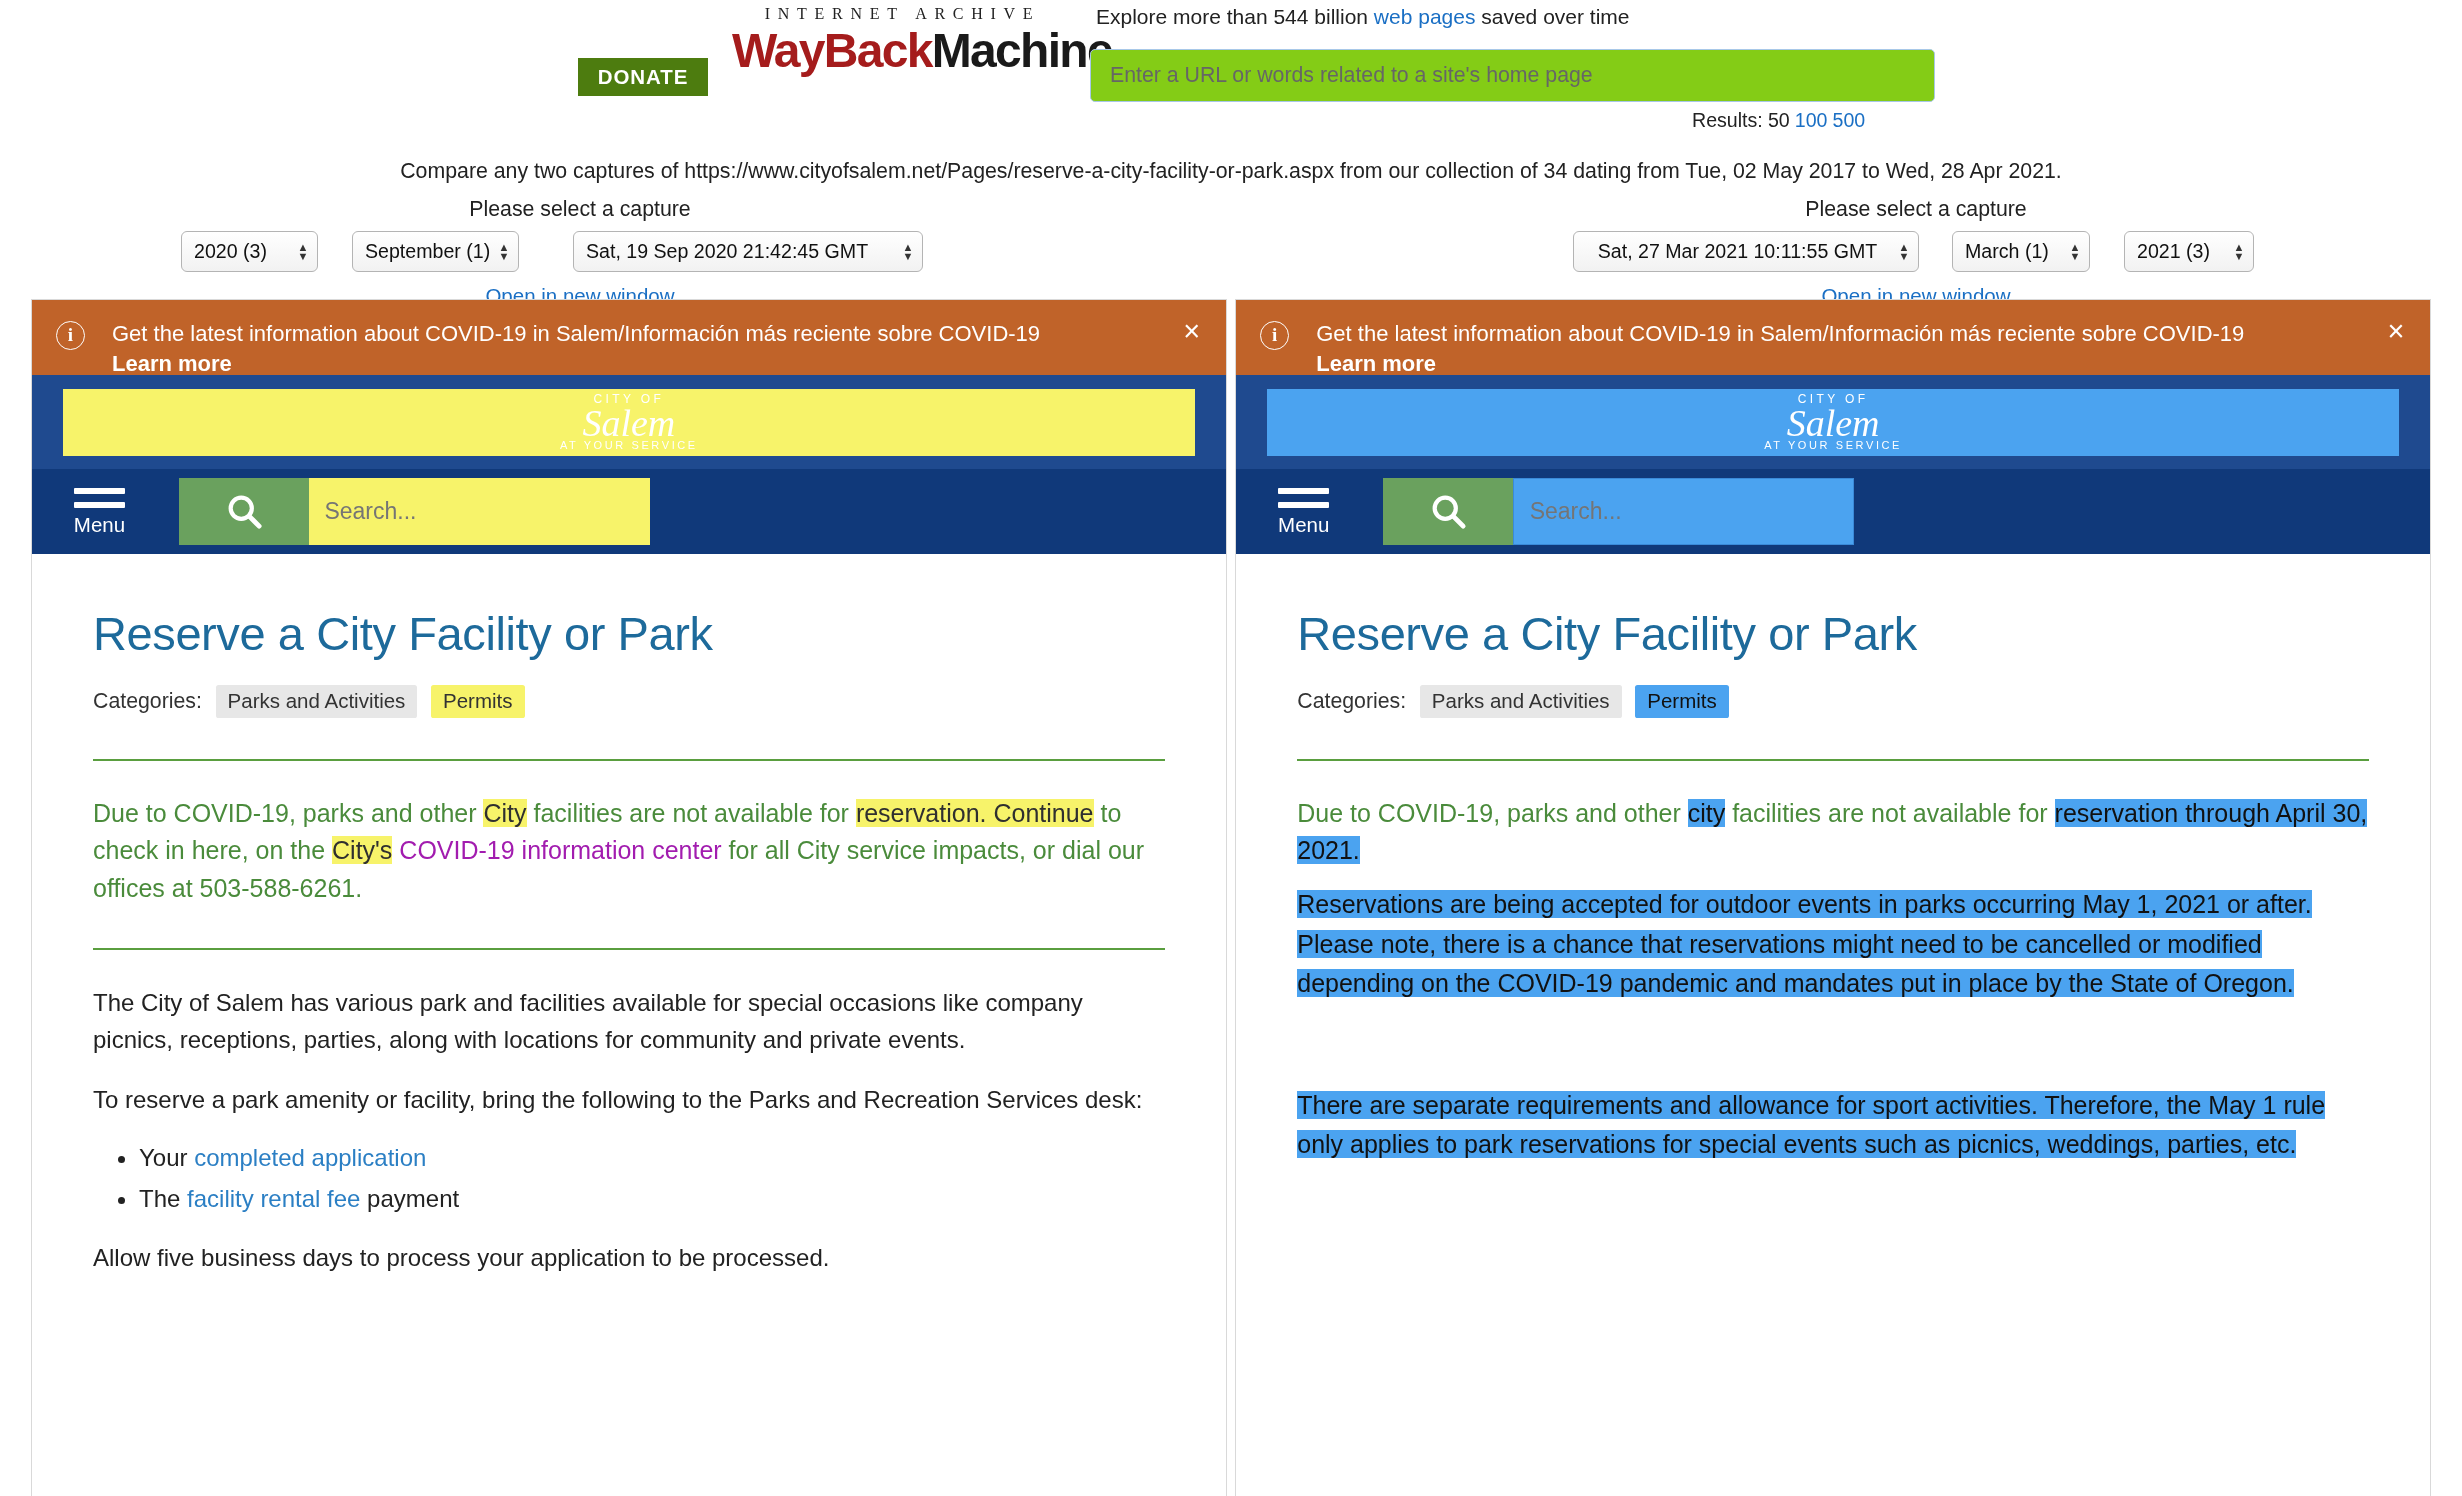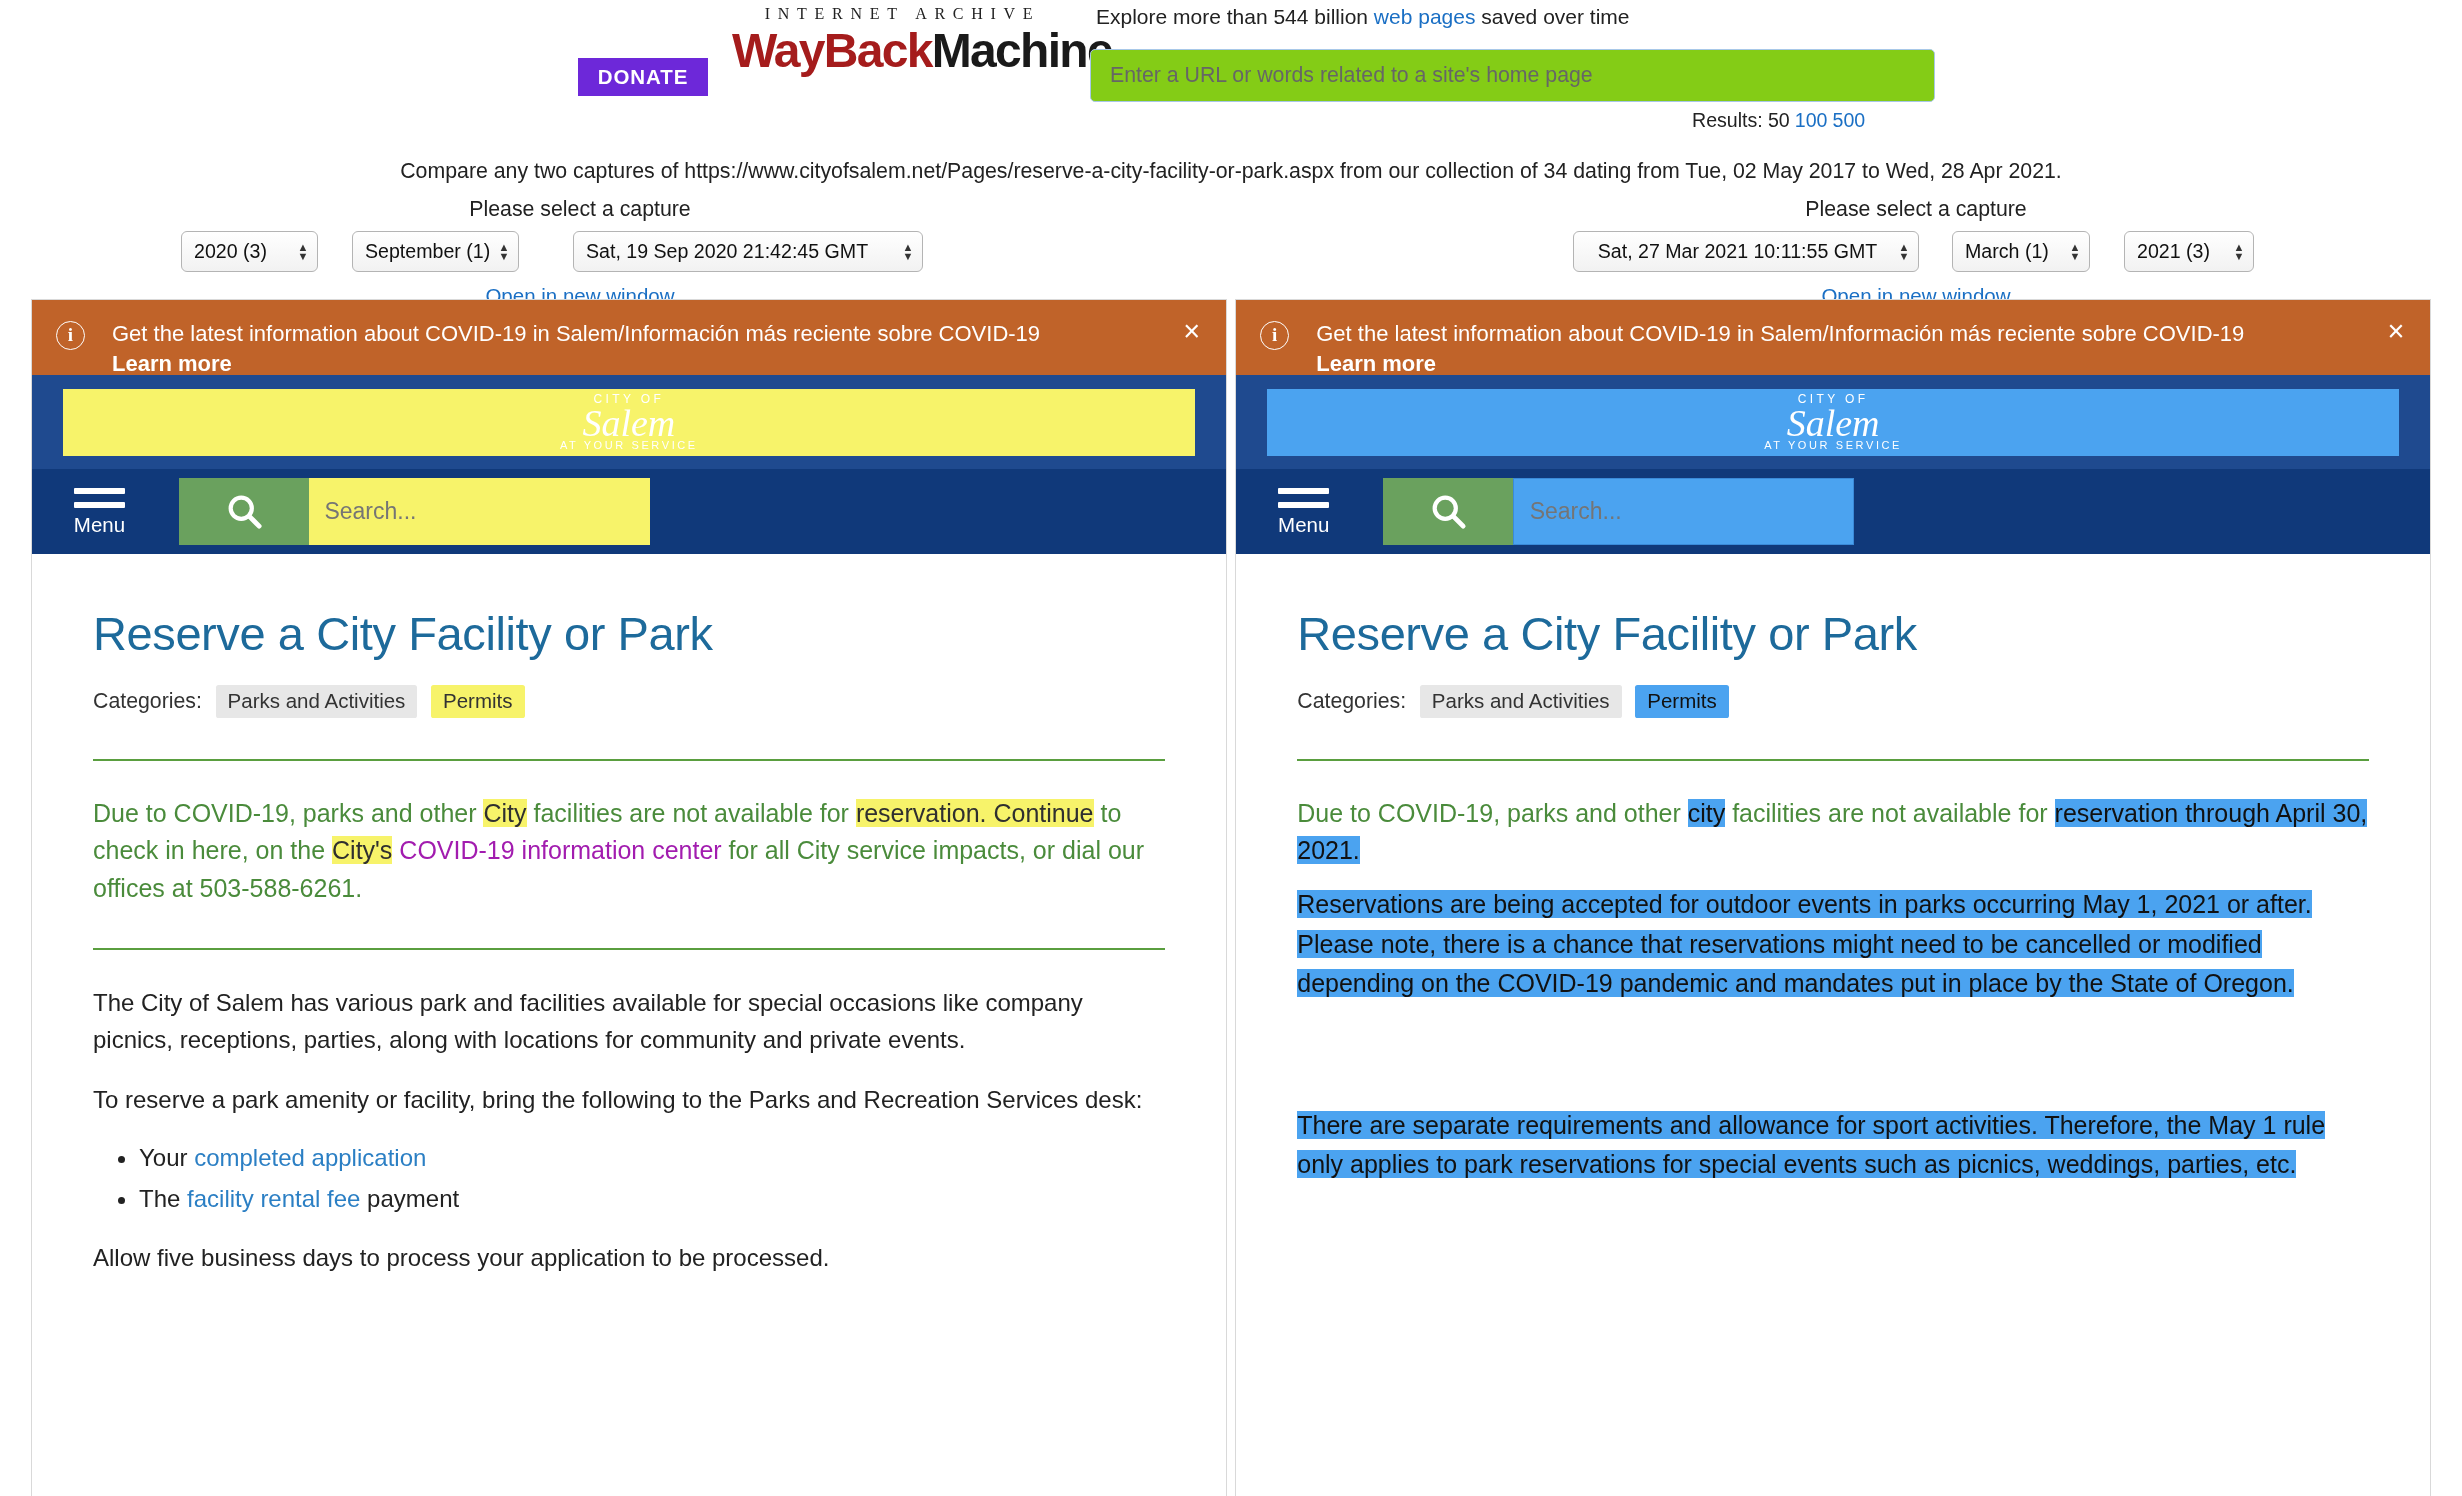--- a/index.html
+++ b/index.html
@@ -15,21 +15,21 @@
   .wb-header {
     position: relative;
     width: 2462px;
     height: 154px;
     background: #fff;
   }
   .donate-btn {
     position: absolute;
     left: 578px; top: 58px;
     width: 130px; height: 38px;
-    background: #6d28d9;
+    background: #4d7c0f;
     color: #fff;
     font-size: 20.5px;
     font-weight: bold;
     letter-spacing: 0.9px;
     display: flex; align-items: center; justify-content: center;
     cursor: pointer;
   }
   .ia-logo {
     position: absolute;
     left: 732px; top: 0px;
@@ -334,21 +334,20 @@
     line-height: 1.5;
     margin: 0 0 22px 0;
     padding-left: 46px;
   }
   ul.body-list li { margin-bottom: 5.1px; }
   ul.body-list a { color: #2b7fc4; text-decoration: none; }
   .blue-block {
     font-size: 25px;
     line-height: 1.58;
     color: #111;
-    margin-top: 20px;
   }
   .blue-block span.hl-b { box-decoration-break: clone; -webkit-box-decoration-break: clone; }
   .spacer-lg { height: 82px; }
 </style>
 </head>
 <body>
 
 <div class="wb-header">
   <div class="donate-btn">DONATE</div>
 

